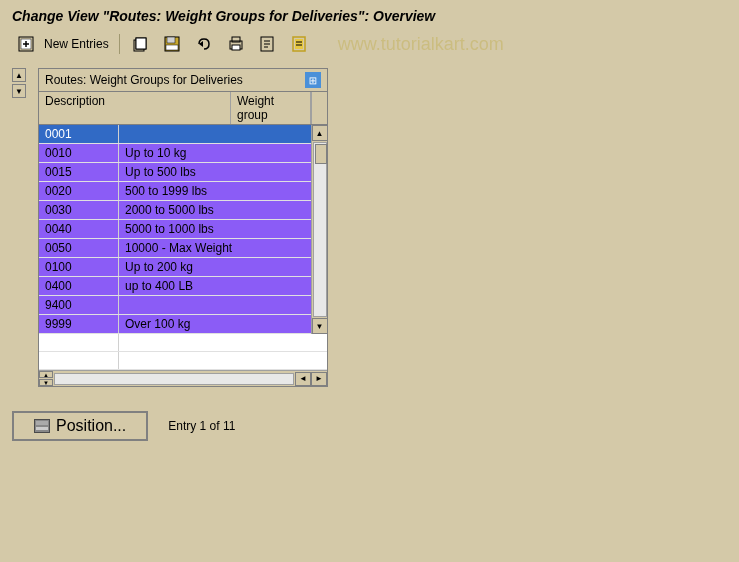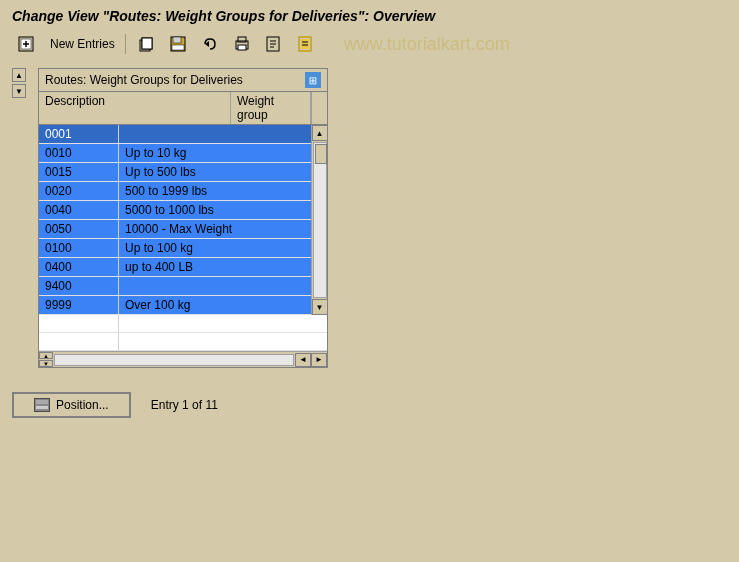--- a/index.html
+++ b/index.html
@@ -24,21 +24,21 @@
     .toolbar {
       background: #d4c9a8;
       padding: 4px 12px;
       display: flex;
       align-items: center;
       gap: 4px;
     }
     .toolbar-btn {
       display: flex;
       align-items: center;
-      gap: 14px;
+      gap: 8px;
       cursor: pointer;
       padding: 2px 4px;
       background: none;
       border: none;
       font-size: 12px;
       color: #000;
     }
     .toolbar-icon {
       width: 20px;
       height: 20px;
@@ -57,21 +57,21 @@
       font-size: 18px;
       font-weight: normal;
       margin-left: 20px;
       opacity: 0.7;
     }
     .main-content {
       padding: 8px 12px;
     }
     .table-container {
       border: 1px solid #808080;
-      background: #3b82f6;
+      background: #8b5cf6;
       width: 290px;
       margin-left: 8px;
     }
     .table-header-row {
       background: #d4c9a8;
       padding: 3px 6px;
       font-size: 12px;
       font-weight: normal;
       border-bottom: 1px solid #808080;
       display: flex;
@@ -199,21 +199,21 @@
       gap: 20px;
     }
     .position-btn {
       display: flex;
       align-items: center;
       gap: 6px;
       padding: 4px 20px;
       background: #d4c9a8;
       border: 2px solid #808080;
       cursor: pointer;
-      font-size: 12px;
+      font-size: 16px;
       font-weight: normal;
     }
     .position-icon {
       width: 16px;
       height: 14px;
       background: #4a4a4a;
       display: inline-block;
     }
     .left-side-btns {
       display: flex;
@@ -356,30 +356,34 @@
             </div>
             <div class="table-row">
               <div class="cell cell-weight">0015</div>
               <div class="cell cell-desc">Up to 500 lbs</div>
             </div>
             <div class="table-row">
               <div class="cell cell-weight">0020</div>
               <div class="cell cell-desc">500 to 1999 lbs</div>
             </div>
             <div class="table-row">
+              <div class="cell cell-weight">0030</div>
+              <div class="cell cell-desc">2000 to 5000 lbs</div>
+            </div>
+            <div class="table-row">
               <div class="cell cell-weight">0040</div>
               <div class="cell cell-desc">5000 to 1000 lbs</div>
             </div>
             <div class="table-row">
               <div class="cell cell-weight">0050</div>
               <div class="cell cell-desc">10000 - Max Weight</div>
             </div>
             <div class="table-row">
               <div class="cell cell-weight">0100</div>
-              <div class="cell cell-desc">Up to 100 kg</div>
+              <div class="cell cell-desc">Up to 200 kg</div>
             </div>
             <div class="table-row">
               <div class="cell cell-weight">0400</div>
               <div class="cell cell-desc">up to 400 LB</div>
             </div>
             <div class="table-row">
               <div class="cell cell-weight">9400</div>
             </div>
             <div class="table-row">
               <div class="cell cell-weight">9999</div>

